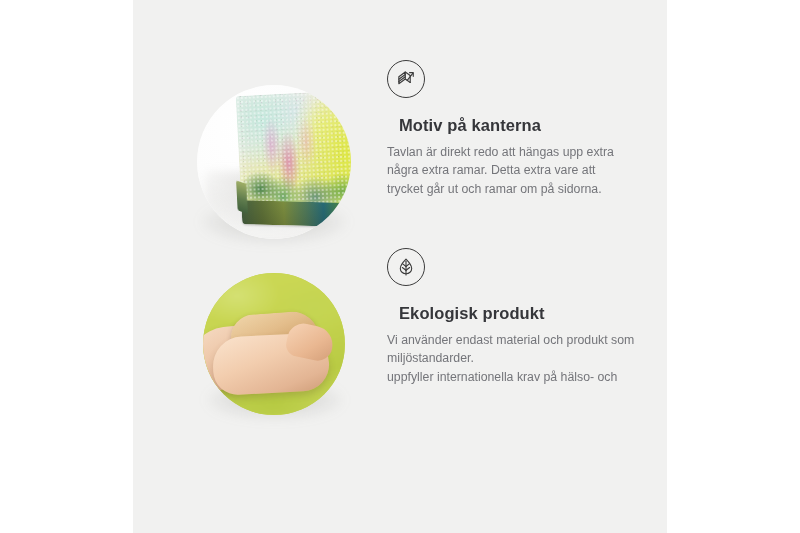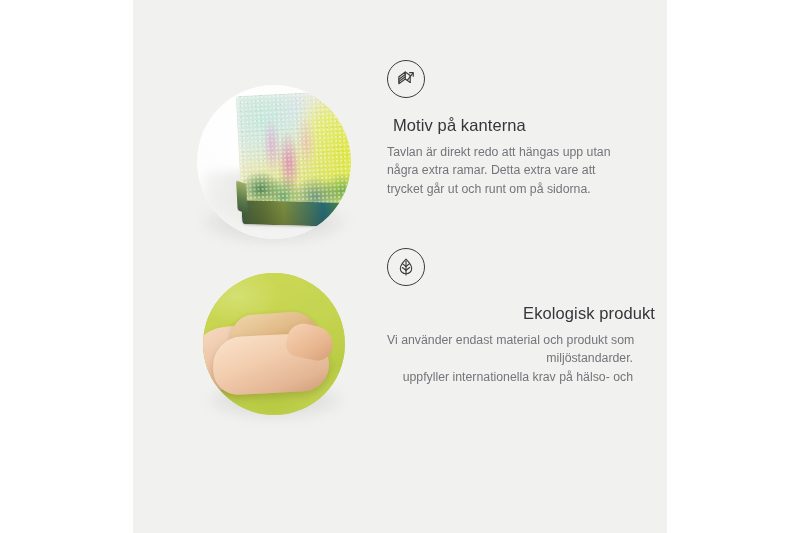--- a/index.html
+++ b/index.html
@@ -31,21 +31,21 @@
     height: 533px;
     background: #f1f1f0;
   }
 
   .feature {
     position: absolute;
     left: 0;
     width: 534px;
   }
   .feature--edges { top: 60px; height: 200px; }
-  .feature--eco   { top: 248px; height: 200px; text-align: right; }
+  .feature--eco   { top: 248px; height: 200px; }
 
   
   .media {
     position: absolute;
     border-radius: 50%;
     overflow: hidden;
   }
   .media-shadow {
     position: absolute;
     border-radius: 50%;
@@ -253,23 +253,23 @@
     border-radius: 50%;
     border: 1.4px solid #3c3c3c;
     display: flex;
     align-items: center;
     justify-content: center;
     box-sizing: border-box;
   }
   .badge svg { display: block; }
 
   .headline {
-    margin: 18px 0 0 6px;
+    margin: 18px 0 0 12px;
     font-size: 16.5px;
-    font-weight: 400;
+    font-weight: 700;
     color: #35363a;
     letter-spacing: 0.1px;
     line-height: 1.2;
   }
   .body {
     margin: 7px 0 0 0;
     font-size: 12.3px;
     line-height: 1.52;
     color: #74757a;
     max-width: 246px;
@@ -305,23 +305,23 @@
             <path d="M4.2 14.8 L11.2 9.6"></path>
             <path d="M11.2 12.0 L16.6 15.8"></path>
             <path d="M11.2 4.4 L16.6 8.2"></path>
             <path d="M16.6 8.2 L16.6 15.8"></path>
             <path d="M13.3 13.5 L19.6 5.6"></path>
             <path d="M15.9 5.1 L19.9 5.1 L19.9 9.1"></path>
           </svg>
         </div>
         <h3 class="headline">Motiv på kanterna</h3>
         <p class="body">
-          <span>Tavlan är direkt redo att hängas upp utan</span>
+          <span>Tavlan är direkt redo att hängas upp extra</span>
           <span>några extra ramar. Detta extra vare att</span>
-          <span>trycket går ut och runt om på sidorna.</span>
+          <span>trycket går ut och ramar om på sidorna.</span>
         </p>
       </div>
     </div>
 
     <div class="feature feature--eco">
 
       <div class="media-shadow" style="left:72px; top:132px; width:140px; height:40px;"></div>
 
       <div class="media media--eco">
         <div class="grass"></div>

